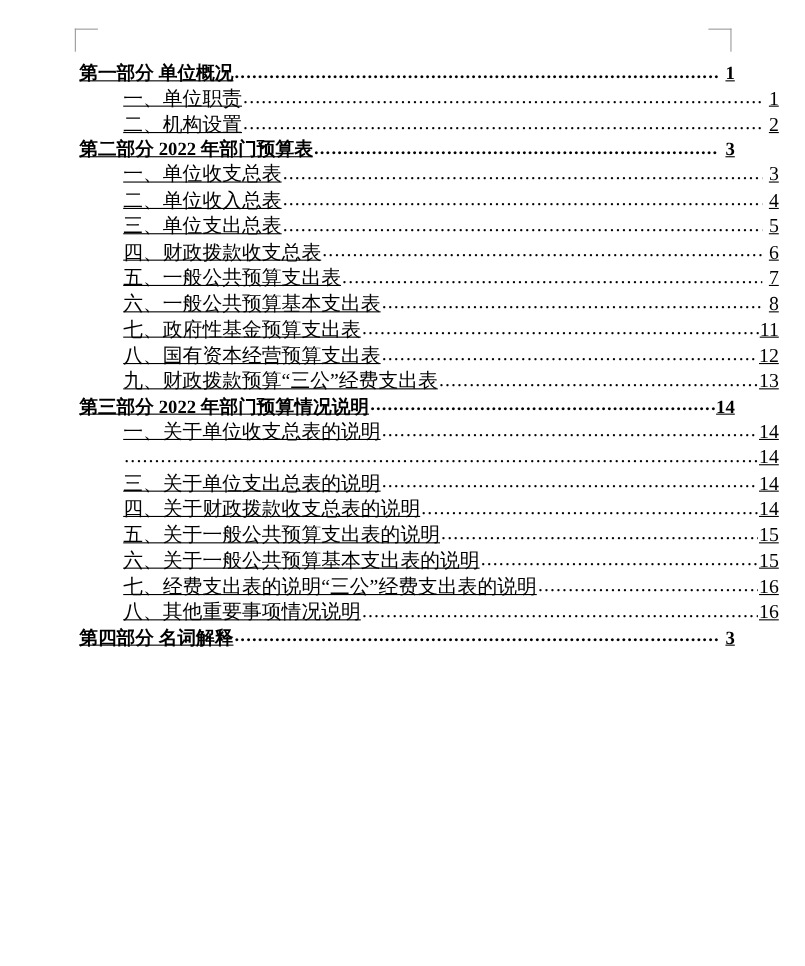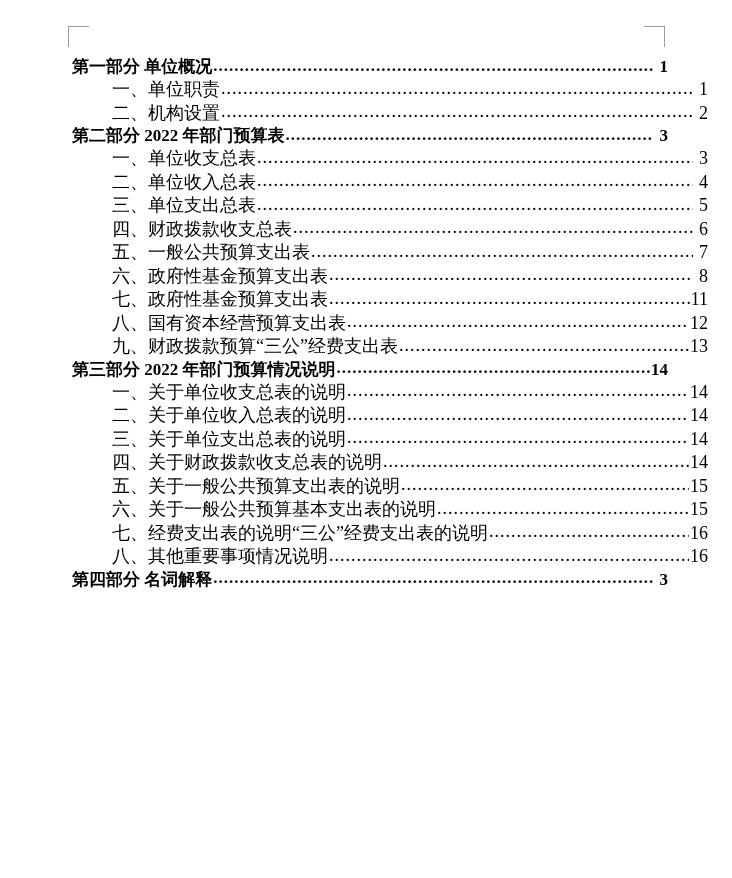--- a/index.html
+++ b/index.html
@@ -42,20 +42,21 @@
     top: 56px;
     width: 596px;
   }
 
   .toc-line {
     display: flex;
     align-items: flex-start;
     width: 100%;
     white-space: nowrap;
     line-height: 1.0;
+    text-decoration: underline;
   }
 
   
   .lvl1 {
     font-size: 17px;
     font-weight: bold;
     padding-left: 4px;
     margin-bottom: 5px;
     margin-top: 2px;
   }
@@ -142,21 +143,21 @@
         <span class="entry-text">四、财政拨款收支总表</span>
         <span class="leader"></span>
         <span class="page-num">6</span>
       </div>
       <div class="toc-line lvl2">
         <span class="entry-text">五、一般公共预算支出表</span>
         <span class="leader"></span>
         <span class="page-num">7</span>
       </div>
       <div class="toc-line lvl2">
-        <span class="entry-text">六、政府性基金预算支出表</span>
+        <span class="entry-text">六、一般公共预算基本支出表</span>
         <span class="leader"></span>
         <span class="page-num">8</span>
       </div>
       <div class="toc-line lvl2">
         <span class="entry-text">七、政府性基金预算支出表</span>
         <span class="leader"></span>
         <span class="page-num">11</span>
       </div>
       <div class="toc-line lvl2">
         <span class="entry-text">八、国有资本经营预算支出表</span>
@@ -172,21 +173,20 @@
         <span class="entry-text">第三部分  2022 年部门预算情况说明</span>
         <span class="leader"></span>
         <span class="page-num">14</span>
       </div>
       <div class="toc-line lvl2">
         <span class="entry-text">一、关于单位收支总表的说明</span>
         <span class="leader"></span>
         <span class="page-num">14</span>
       </div>
       <div class="toc-line lvl2">
-        <span class="entry-text">二、关于单位收入总表的说明</span>
         <span class="leader"></span>
         <span class="page-num">14</span>
       </div>
       <div class="toc-line lvl2">
         <span class="entry-text">三、关于单位支出总表的说明</span>
         <span class="leader"></span>
         <span class="page-num">14</span>
       </div>
       <div class="toc-line lvl2">
         <span class="entry-text">四、关于财政拨款收支总表的说明</span>

